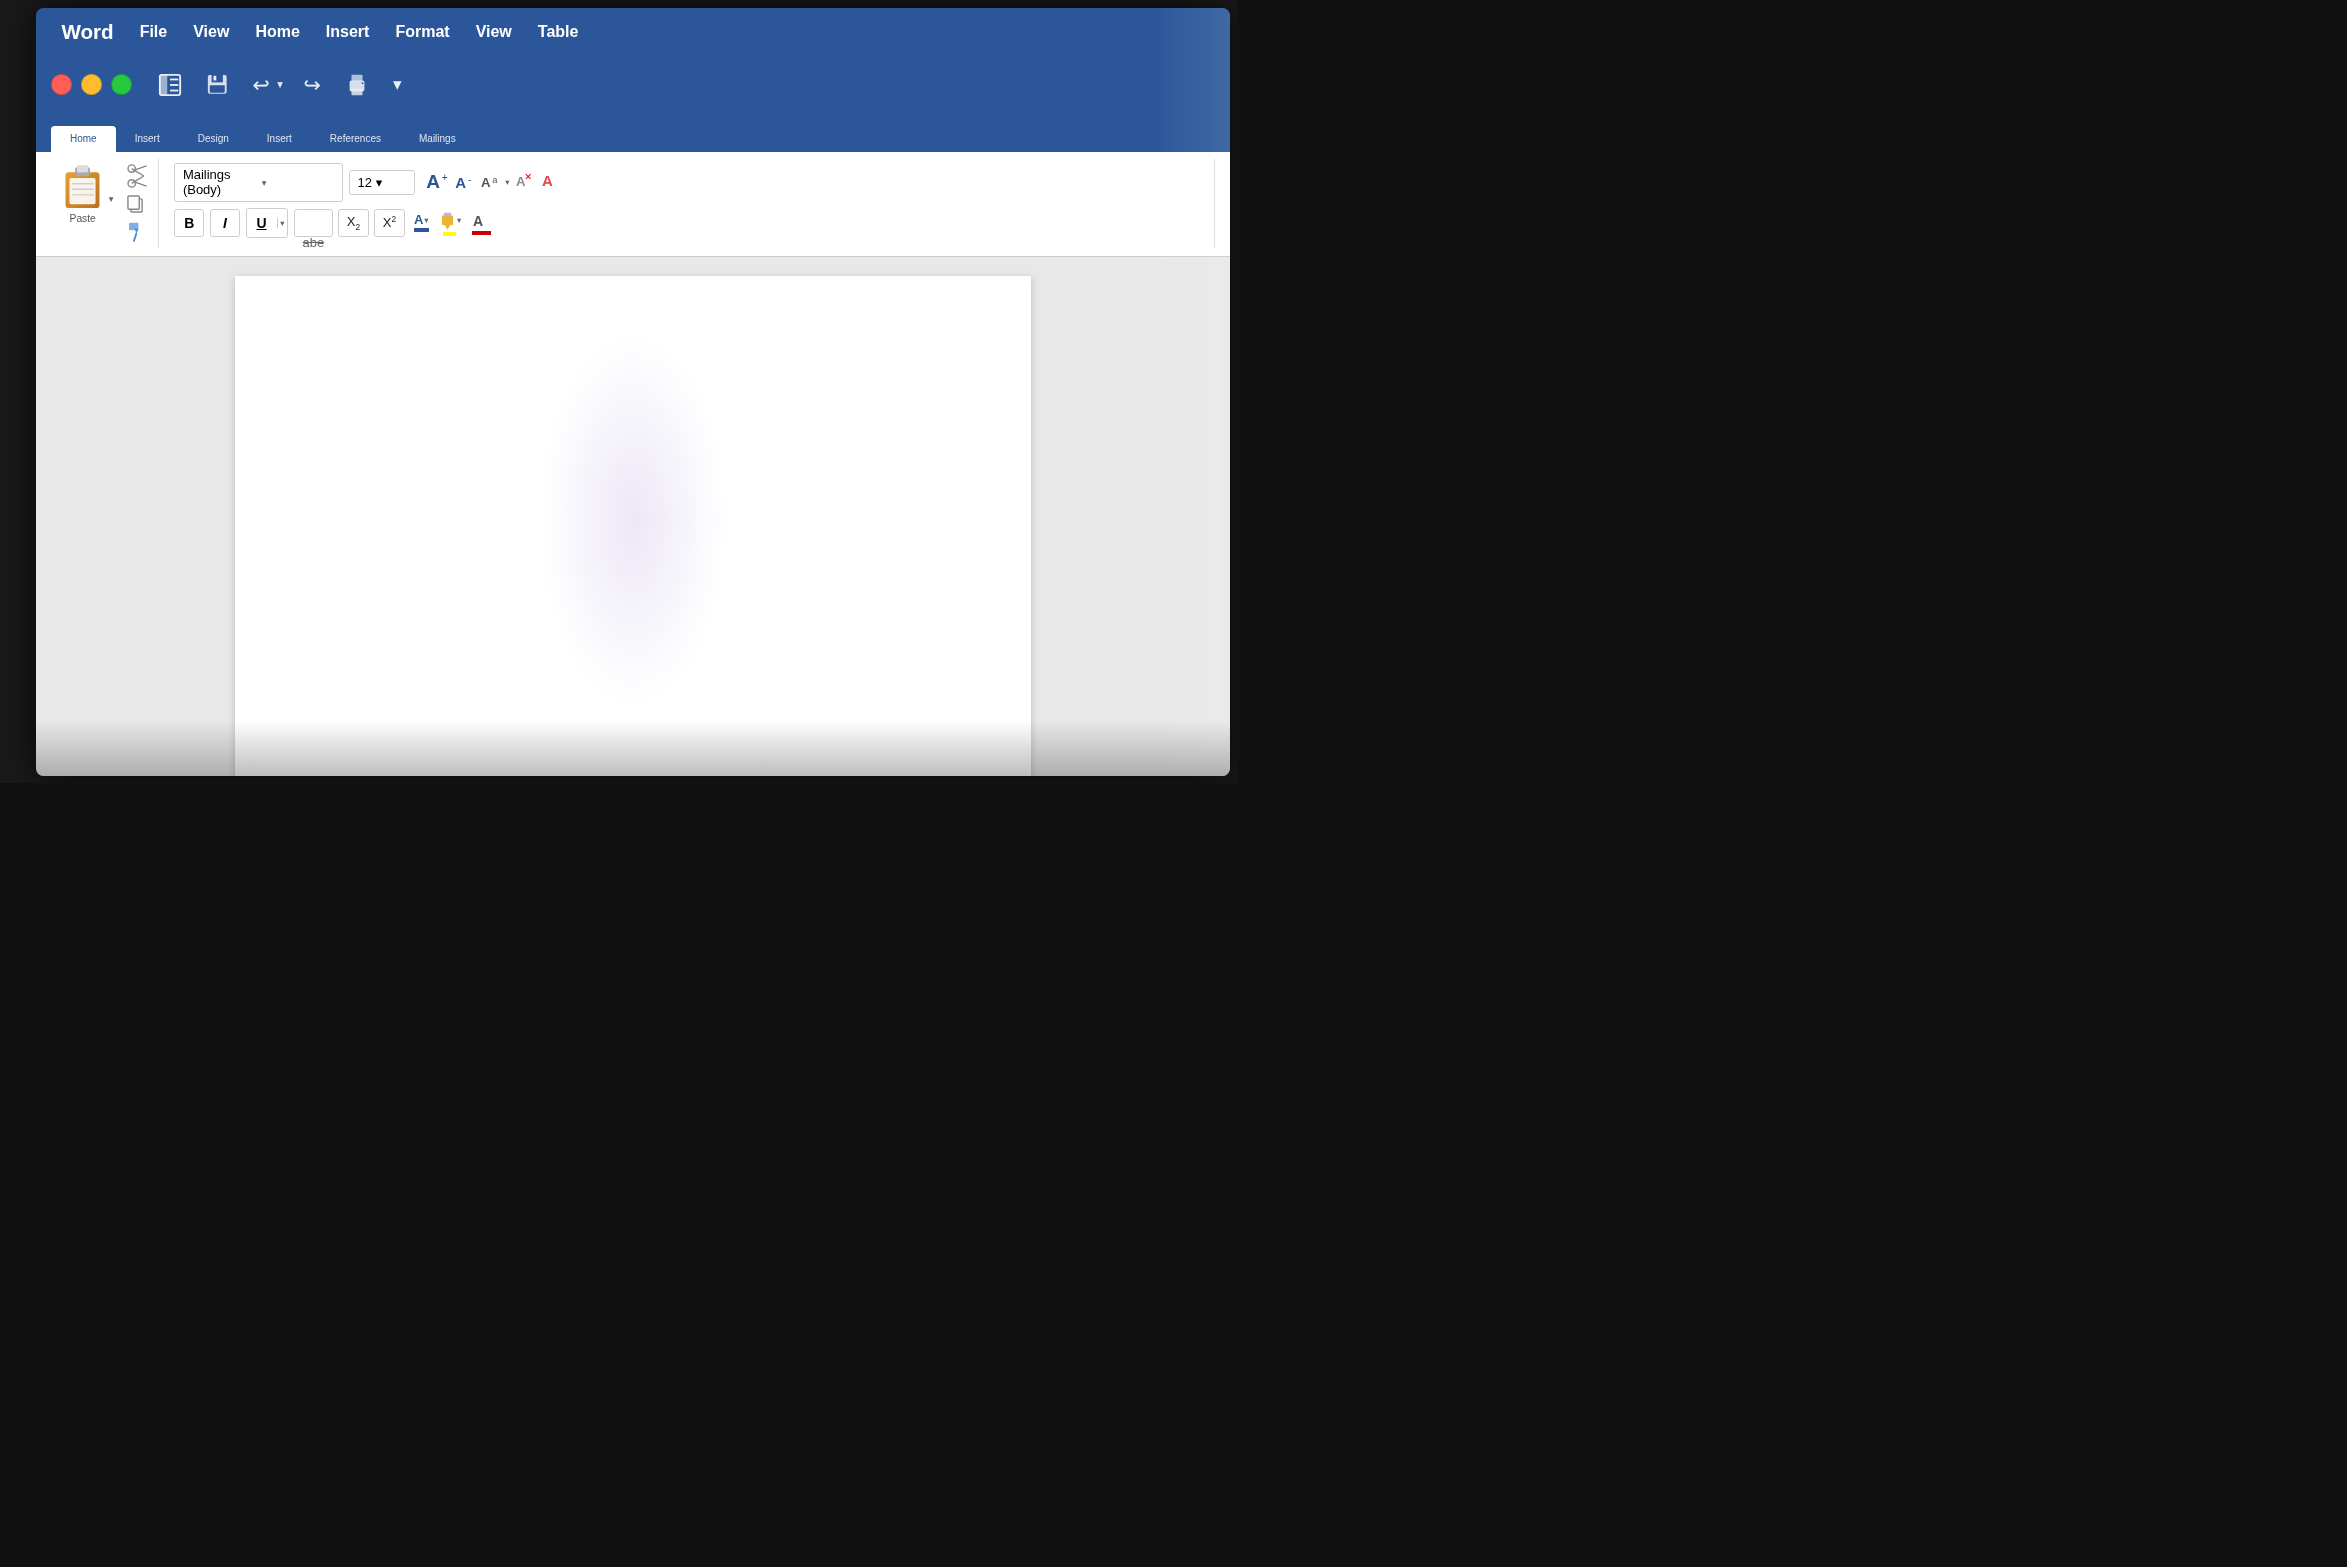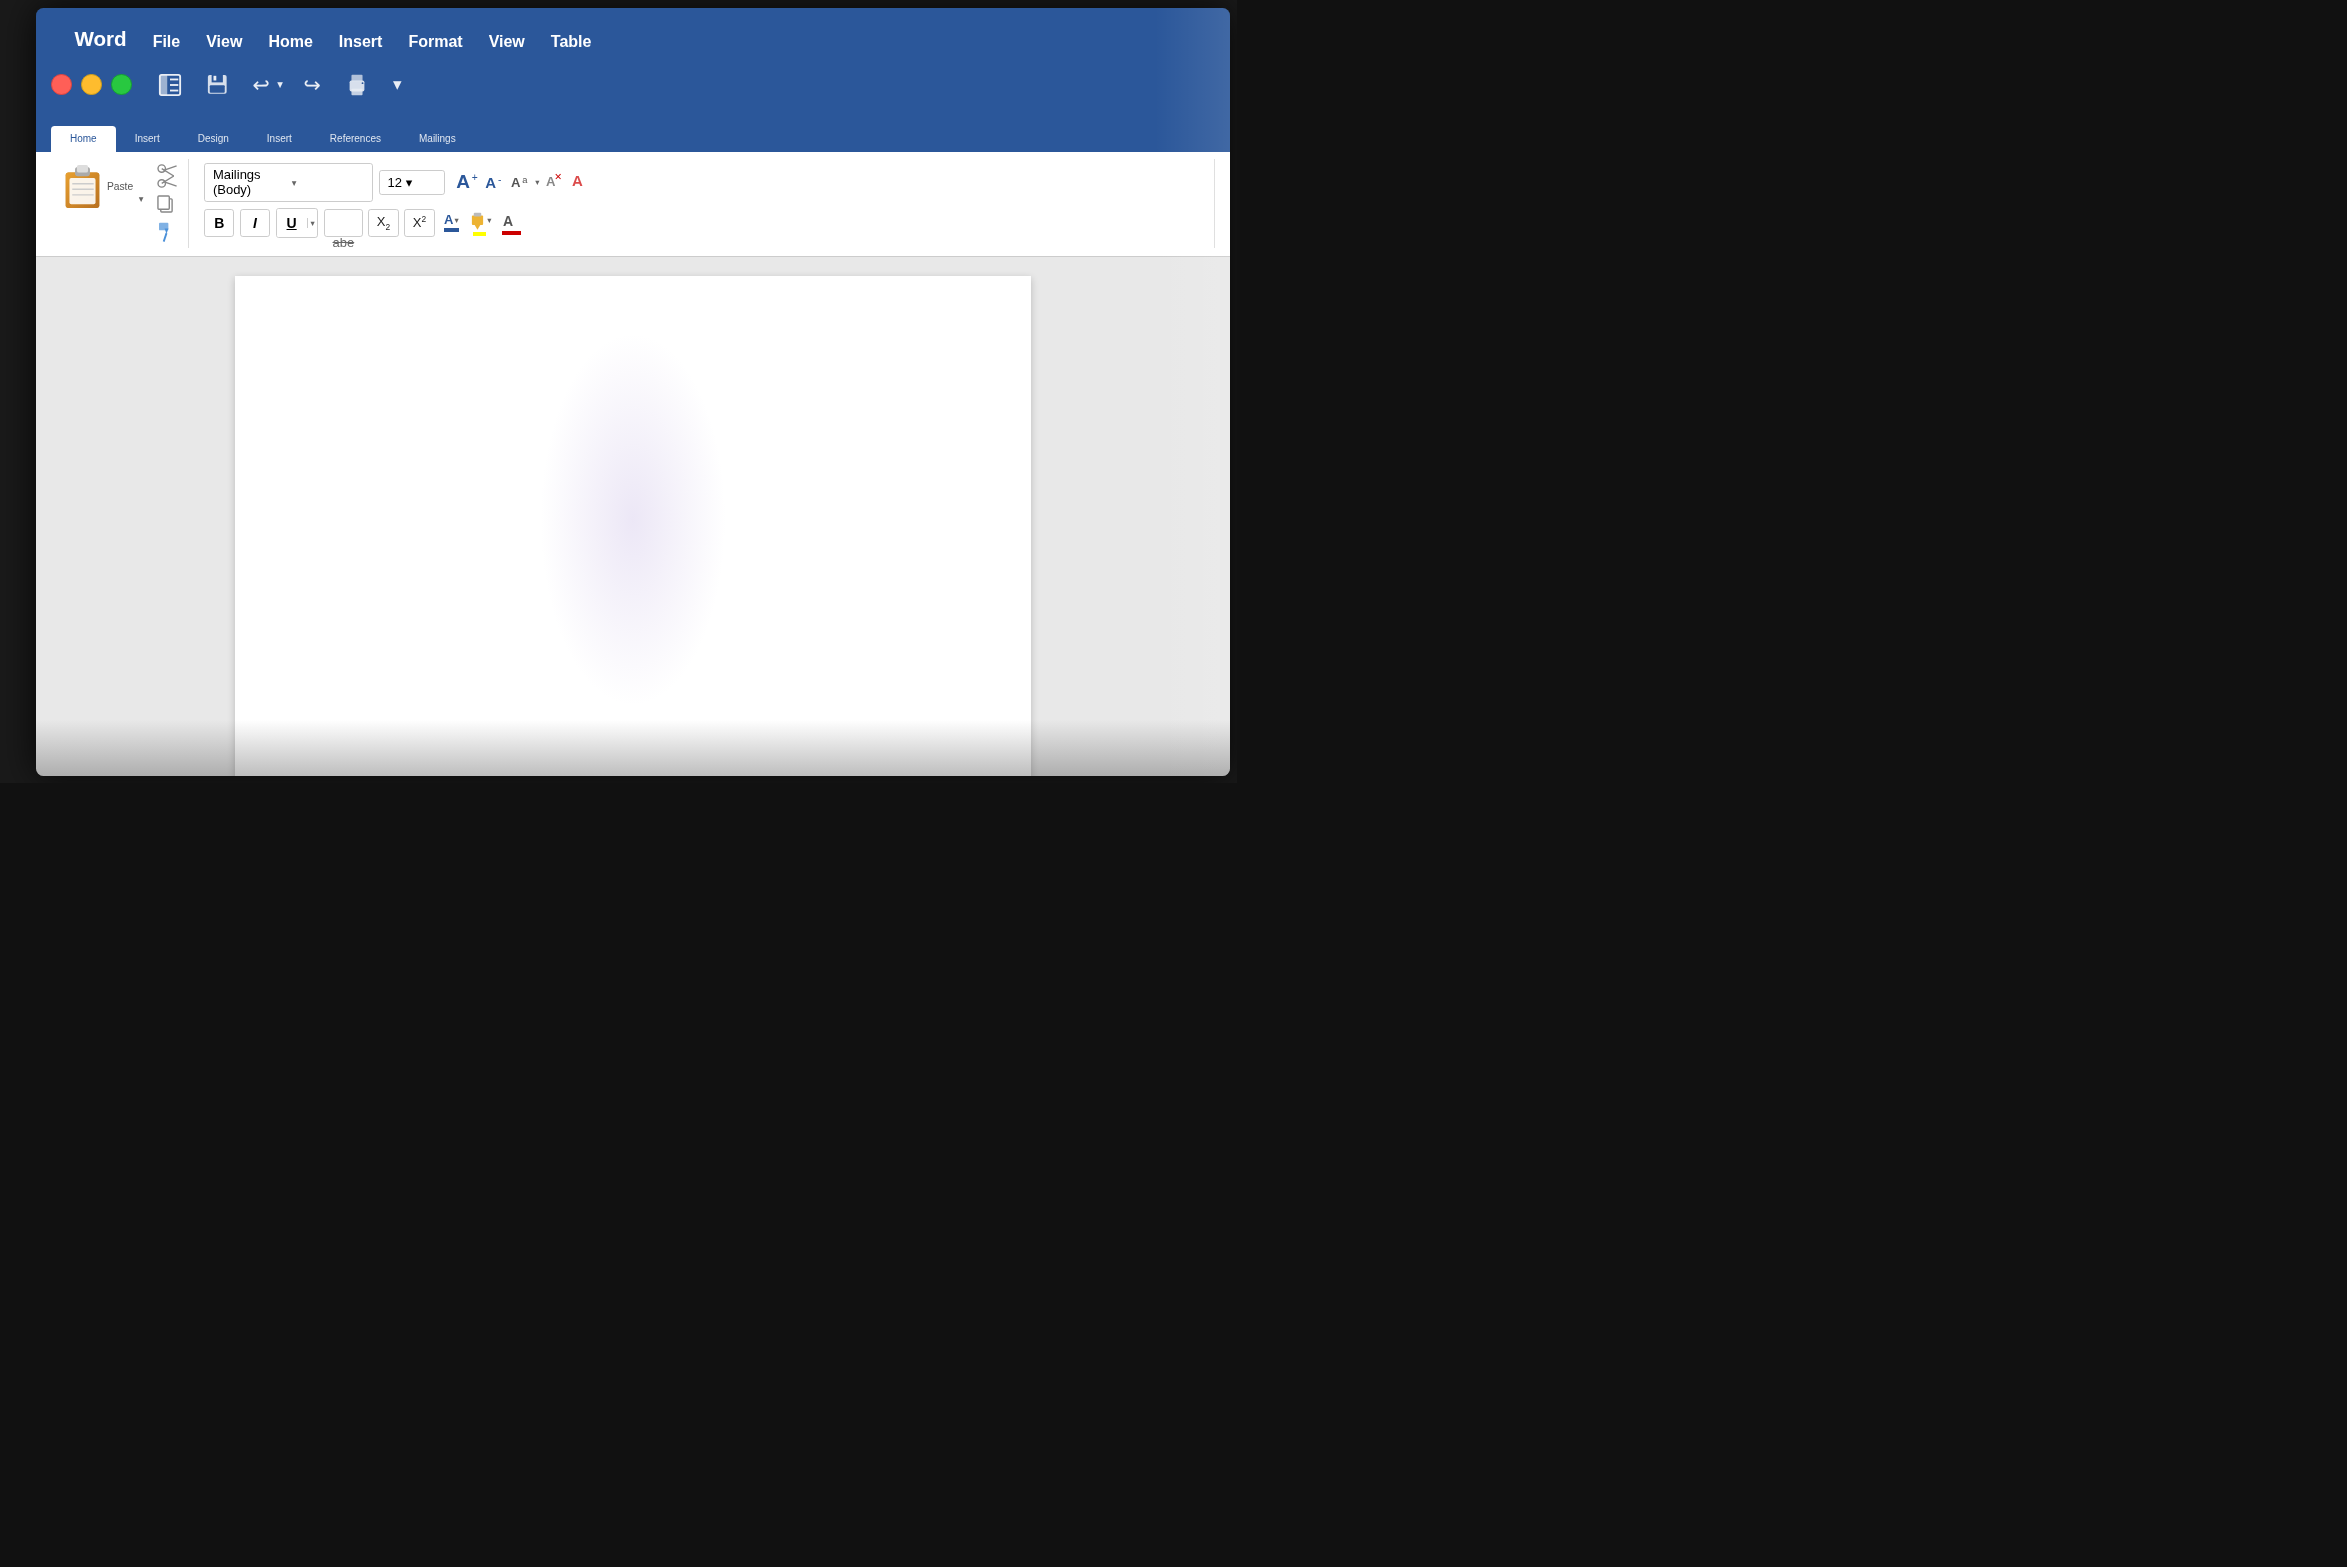--- a/index.html
+++ b/index.html
@@ -19,23 +19,23 @@
       top: 0; left: 0;
       width: 100%;
       height: 100%;
       background: #1a1a1a;
     }
 
     
     .menu-bar {
       background: #2b579a;
       display: flex;
-      align-items: flex-end;
+      align-items: center;
       height: 49px;
-      padding: 0 16px;
+      padding: 0 3px;
       gap: 0;
     }
 
     .apple-logo {
       font-size: 20.6px;
       color: #fff;
       margin-right: 9.4px;
       font-weight: bold;
     }
 
@@ -130,20 +130,21 @@
       display: flex;
       flex-direction: column;
       align-items: center;
       padding: 3.7px 11.2px;
       border-right: 0.9px solid #ddd;
       min-width: 75px;
     }
 
     .paste-btn {
       display: flex;
+      flex-direction: column;
       align-items: center;
       cursor: pointer;
       gap: 3.7px;
     }
 
     .clipboard-tools {
       display: flex;
       flex-direction: column;
       gap: 3.7px;
       padding-left: 7.5px;

